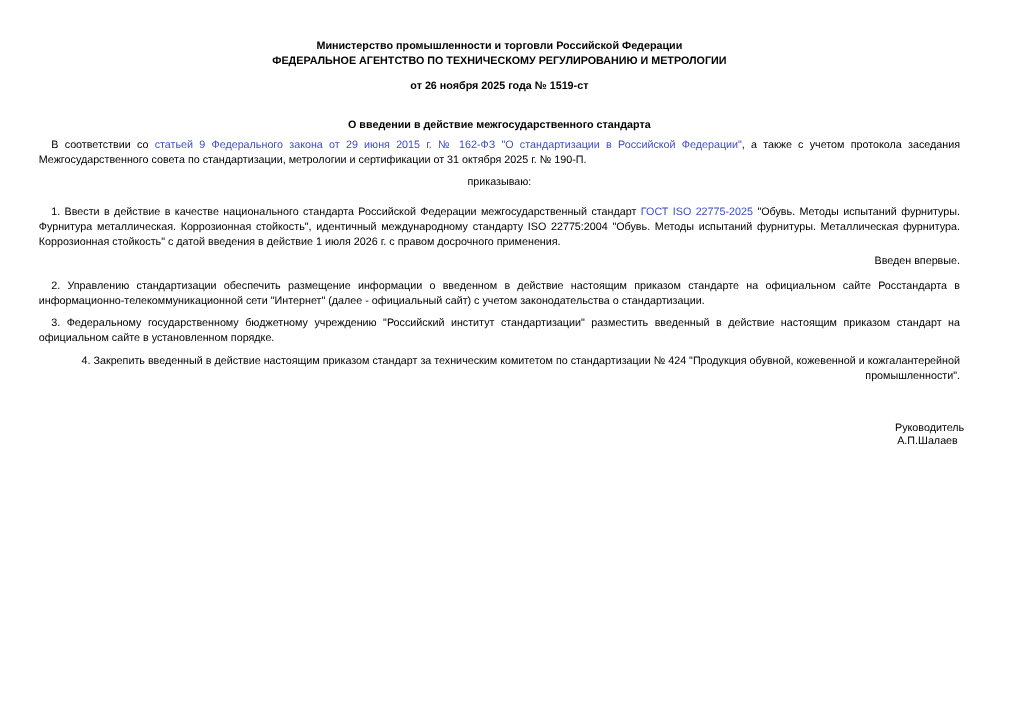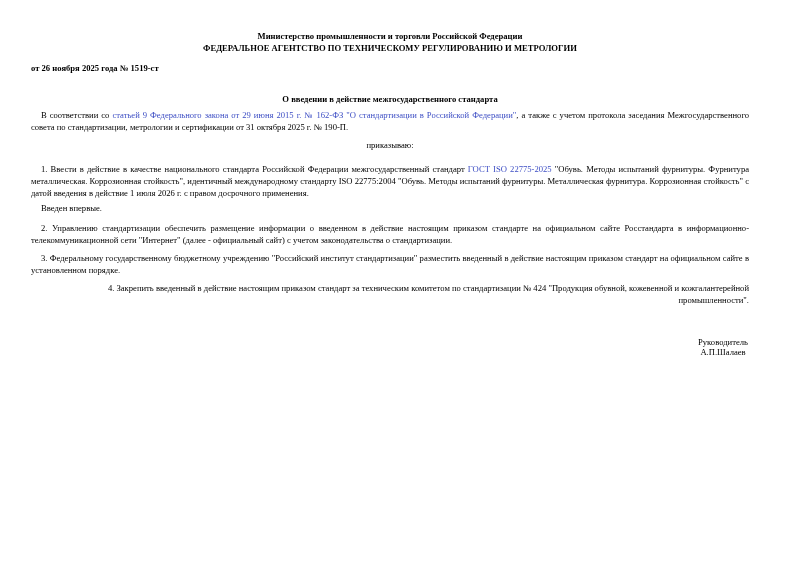--- a/index.html
+++ b/index.html
@@ -2,36 +2,36 @@
 <html><head>
 <meta charset="utf-8">
 <style>
   html, body { margin: 0; padding: 0; background: #ffffff; }
   .page {
     position: relative;
     width: 807px;
     height: 559px;
     box-sizing: border-box;
     background: #ffffff;
-    padding: 30px 58px 0 31px;
-    font-family: Liberation Serif, serif;
+    padding: 30px 39px 0 31px;
+    font-family: Liberation Sans, sans-serif;
     font-size: 8.6px;
     line-height: 12px;
     color: #000000;
     overflow: hidden;
   }
   .doc-header { text-align: center; font-weight: bold; }
   .doc-type { text-align: center; font-weight: bold; margin-top: 10px; }
-  .doc-date { font-weight: bold; margin-top: 8px; }
+  .doc-date { text-align: center; font-weight: bold; margin-top: 8px; }
   .doc-title { text-align: center; font-weight: bold; margin-top: 19px; }
   p { margin: 0; text-align: justify; text-indent: 10px; }
   .p-intro  { margin-top: 4px; }
   .p-order  { margin-top: 6px; text-indent: 0; text-align: center; }
   .p-item1  { margin-top: 12px; }
-  .p-first  { margin-top: 3px; text-align: left; }
+  .p-first  { margin-top: 3px; text-align: right; }
   .p-item2  { margin-top: 8px; }
   .p-item3  { margin-top: 6px; }
   .p-item4  { margin-top: 6px; text-align: right; }
   .doc-link { color: #3d4ec4; text-decoration: none; cursor: pointer; }
   .signature {
     margin-top: 31px;
     margin-left: auto;
     width: 52px;
     text-align: center;
     line-height: 10px;

